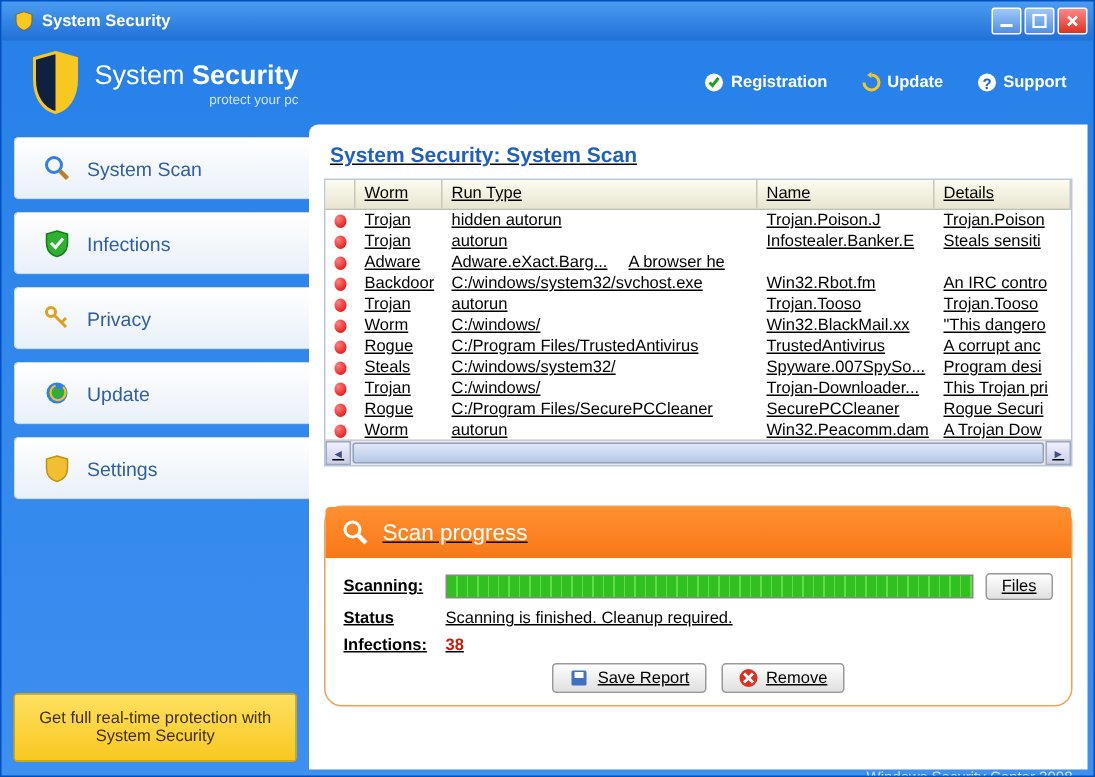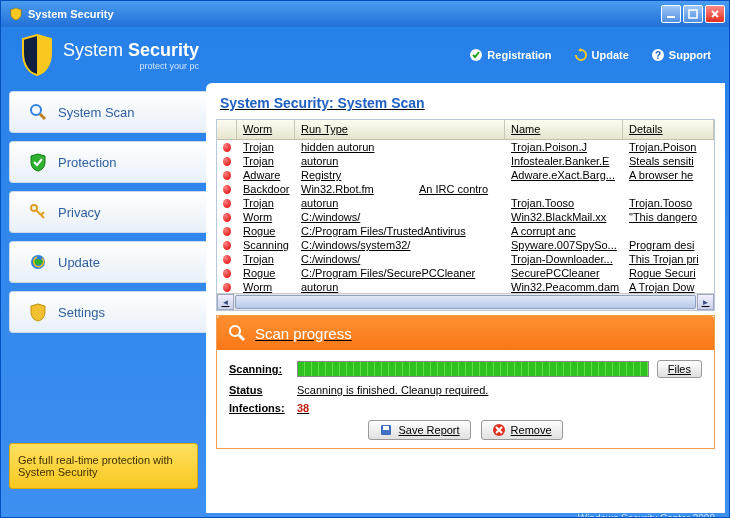--- a/index.html
+++ b/index.html
@@ -22,42 +22,42 @@
     .logo-text .sub { font-size: 9px; color: #cde4ff; text-align: right; }
     .header-links { margin-left: auto; display: flex; gap: 22px; justify-content: center; }
     .hlink { color: white; font-size: 11px; font-weight: bold; display: flex; align-items: center; gap: 4px; cursor: pointer; }
     .hlink-icon { width: 14px; height: 14px; }
     
     .body-row { display: flex; height: 430px; }
     
     .sidebar { width: 205px; padding: 8px 0 0 8px; display: flex; flex-direction: column; }
     .sb-item { height: 42px; background: linear-gradient(to bottom, #fff 0%, #e8f0f8 100%); border-radius: 4px 0 0 4px; margin-bottom: 8px; display: flex; align-items: center; padding-left: 18px; font-size: 13px; color: #3060a0; cursor: pointer; border: 1px solid #cad8e8; border-right: none; }
     .sb-icon { width: 20px; height: 20px; margin-right: 10px; }
-    .promo { margin-top: auto; margin-bottom: 24px; margin-right: 8px; background: linear-gradient(to bottom, #ffe060 0%, #f8c820 100%); border: 1px solid #d8a800; border-radius: 3px; padding: 10px 8px; font-size: 11px; text-align: left; color: #403000; cursor: pointer; }
+    .promo { margin-top: auto; margin-bottom: 5px; margin-right: 8px; background: linear-gradient(to bottom, #ffe060 0%, #f8c820 100%); border: 1px solid #d8a800; border-radius: 3px; padding: 10px 8px; font-size: 11px; text-align: center; color: #403000; cursor: pointer; }
     
     .main-panel { flex: 1; background: #fff; border-radius: 6px 0 0 0; margin-right: 4px; padding: 8px 10px 4px 10px; display: flex; flex-direction: column; text-decoration: underline; }
     .panel-title { color: #2060c0; font-size: 14px; font-weight: bold; margin: 4px 0 8px 4px; }
     
     .table-box { border: 1px solid #b8c8d8; height: 192px; display: flex; flex-direction: column; }
     .thead { display: flex; background: linear-gradient(#fcfcf0, #e8e4d0); height: 20px; font-size: 11px; border-bottom: 1px solid #c0c0b0; }
     .th { padding: 3px 6px; border-right: 1px solid #c8c8b8; overflow: hidden; white-space: nowrap; }
     .tbody { flex: 1; overflow: hidden; font-size: 11px; }
     .tr { display: flex; height: 14px; line-height: 14px; }
     .td { padding: 0 6px; overflow: hidden; white-space: nowrap; text-overflow: clip; }
     .c-dot { width: 20px; flex-shrink: 0; display: flex; align-items: center; justify-content: center; }
     .dot { width: 9px; height: 9px; border-radius: 50%; background: radial-gradient(circle at 30% 30%, #ff8080, #e00000); }
     .c-type { width: 58px; flex-shrink: 0; }
     .c-run { width: 210px; flex-shrink: 0; }
     .c-name { width: 118px; flex-shrink: 0; }
     .c-det { flex: 1; }
     .hscroll { height: 17px; background: #e8e8e8; border-top: 1px solid #ccc; display: flex; align-items: center; }
     .hs-btn { width: 17px; height: 16px; background: linear-gradient(#f0f0ff,#c8d0e8); border: 1px solid #a0a8c0; display:flex; align-items:center; justify-content:center; font-size:8px; color:#405080; }
     .hs-thumb { flex: 1; margin: 0 1px; height: 14px; background: linear-gradient(#e0e8f8,#b8c8e8); border: 1px solid #90a0c0; border-radius: 2px; }
     
-    .progress-section { margin-top: 4px; border: 1px solid #f0a050; border-radius: 0; padding: 0; }
+    .progress-section { margin-top: 26px; border: 1px solid #f0a050; border-radius: 12px; padding: 0; }
     .prog-head { background: linear-gradient(to bottom, #ff9030 0%, #f87818 100%); height: 34px; display: flex; align-items: center; padding-left: 10px; color: white; font-size: 15px; border-radius: 3px 3px 0 0; }
     .prog-head-icon { width: 20px; height: 20px; margin-right: 8px; }
     .prog-body { padding: 10px 12px 8px 12px; font-size: 11px; }
     .prog-row { display: flex; align-items: center; margin-bottom: 6px; }
     .prog-label { width: 68px; font-weight: bold; }
     .prog-bar { flex: 1; height: 16px; border: 1px solid #888; background: repeating-linear-gradient(90deg, #30c020 0 6px, #60e040 6px 7px); margin-right: 8px; }
     .btn { background: linear-gradient(#fefefe, #e0e0e0); border: 1px solid #999; border-radius: 3px; padding: 2px 10px; font-size: 11px; cursor: pointer; display: inline-flex; align-items: center; gap: 5px; }
     .bottom-btns { display: flex; justify-content: center; gap: 10px; margin-top: 6px; }
     .infections-val { color: #c02010; font-weight: bold; }
     
@@ -132,21 +132,21 @@
           <circle cx="8" cy="8" r="5" fill="none" stroke="#3080e0" stroke-width="2"></circle>
           <line x1="12" y1="12" x2="17" y2="17" stroke="#c08020" stroke-width="3"></line>
         </svg>
       <span>System Scan</span>
     </div>
     <div class="sb-item">
       <svg class="sb-icon" viewBox="0 0 20 20">
           <path d="M10 2 L17 4 V10 C17 15 14 18 10 19 C6 18 3 15 3 10 V4 Z" fill="#30b030" stroke="#108010"></path>
           <path d="M6 10 L9 13 L14 7" stroke="white" stroke-width="2" fill="none"></path>
         </svg>
-      <span>Protection</span>
+      <span>Infections</span>
     </div>
     <div class="sb-item">
       <svg class="sb-icon" viewBox="0 0 20 20">
           <circle cx="6" cy="6" r="3" fill="none" stroke="#e0a020" stroke-width="2"></circle>
           <line x1="8" y1="8" x2="16" y2="16" stroke="#e0a020" stroke-width="2"></line>
           <line x1="13" y1="13" x2="16" y2="10" stroke="#e0a020" stroke-width="2"></line>
         </svg>
       <span>Privacy</span>
     </div>
     <div class="sb-item">
@@ -194,29 +194,29 @@
             <div class="td c-type">Trojan</div>
             <div class="td c-run">autorun</div>
             <div class="td c-name">Infostealer.Banker.E</div>
             <div class="td c-det">Steals sensiti</div>
           </div>
           <div class="tr">
             <div class="td c-dot">
               <div class="dot"></div>
             </div>
             <div class="td c-type">Adware</div>
-            <div class="td c-run">Registry</div>
             <div class="td c-name">Adware.eXact.Barg...</div>
             <div class="td c-det">A browser he</div>
           </div>
           <div class="tr">
             <div class="td c-dot">
               <div class="dot"></div>
             </div>
             <div class="td c-type">Backdoor</div>
+            <div class="td c-run">C:/windows/system32/svchost.exe</div>
             <div class="td c-name">Win32.Rbot.fm</div>
             <div class="td c-det">An IRC contro</div>
           </div>
           <div class="tr">
             <div class="td c-dot">
               <div class="dot"></div>
             </div>
             <div class="td c-type">Trojan</div>
             <div class="td c-run">autorun</div>
             <div class="td c-name">Trojan.Tooso</div>
@@ -230,27 +230,28 @@
             <div class="td c-run">C:/windows/</div>
             <div class="td c-name">Win32.BlackMail.xx</div>
             <div class="td c-det">"This dangero</div>
           </div>
           <div class="tr">
             <div class="td c-dot">
               <div class="dot"></div>
             </div>
             <div class="td c-type">Rogue</div>
             <div class="td c-run">C:/Program Files/TrustedAntivirus</div>
+            <div class="td c-name">TrustedAntivirus</div>
             <div class="td c-det">A corrupt anc</div>
           </div>
           <div class="tr">
             <div class="td c-dot">
               <div class="dot"></div>
             </div>
-            <div class="td c-type">Scanning</div>
+            <div class="td c-type">Steals</div>
             <div class="td c-run">C:/windows/system32/</div>
             <div class="td c-name">Spyware.007SpySo...</div>
             <div class="td c-det">Program desi</div>
           </div>
           <div class="tr">
             <div class="td c-dot">
               <div class="dot"></div>
             </div>
             <div class="td c-type">Trojan</div>
             <div class="td c-run">C:/windows/</div>

